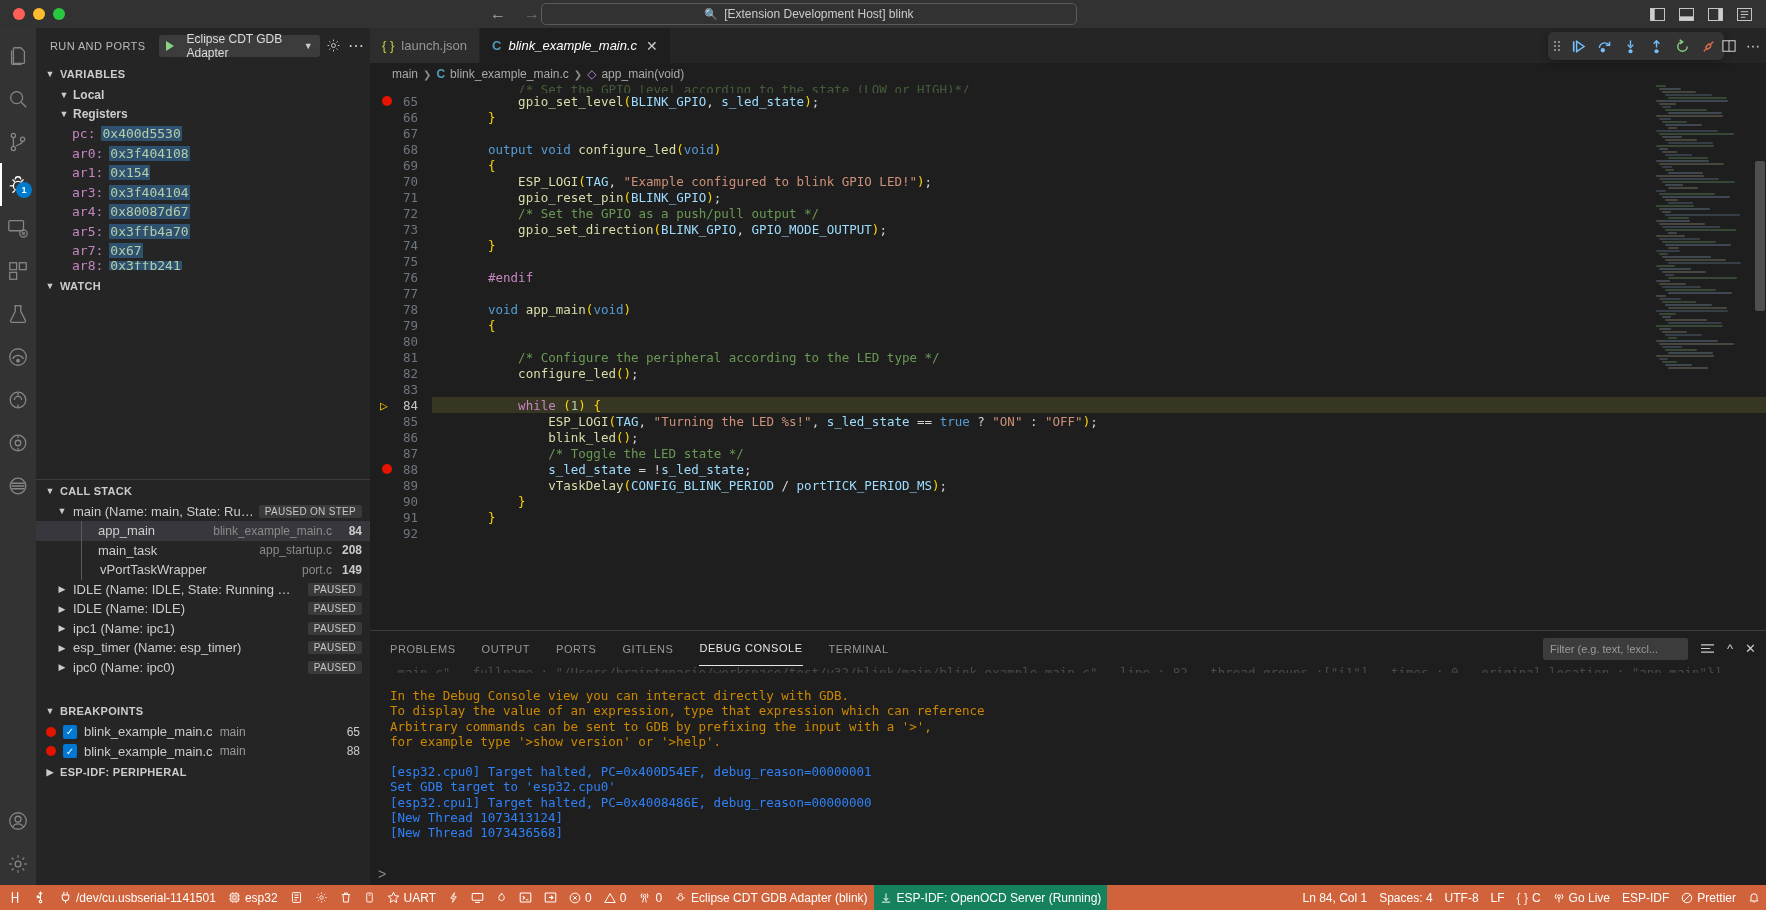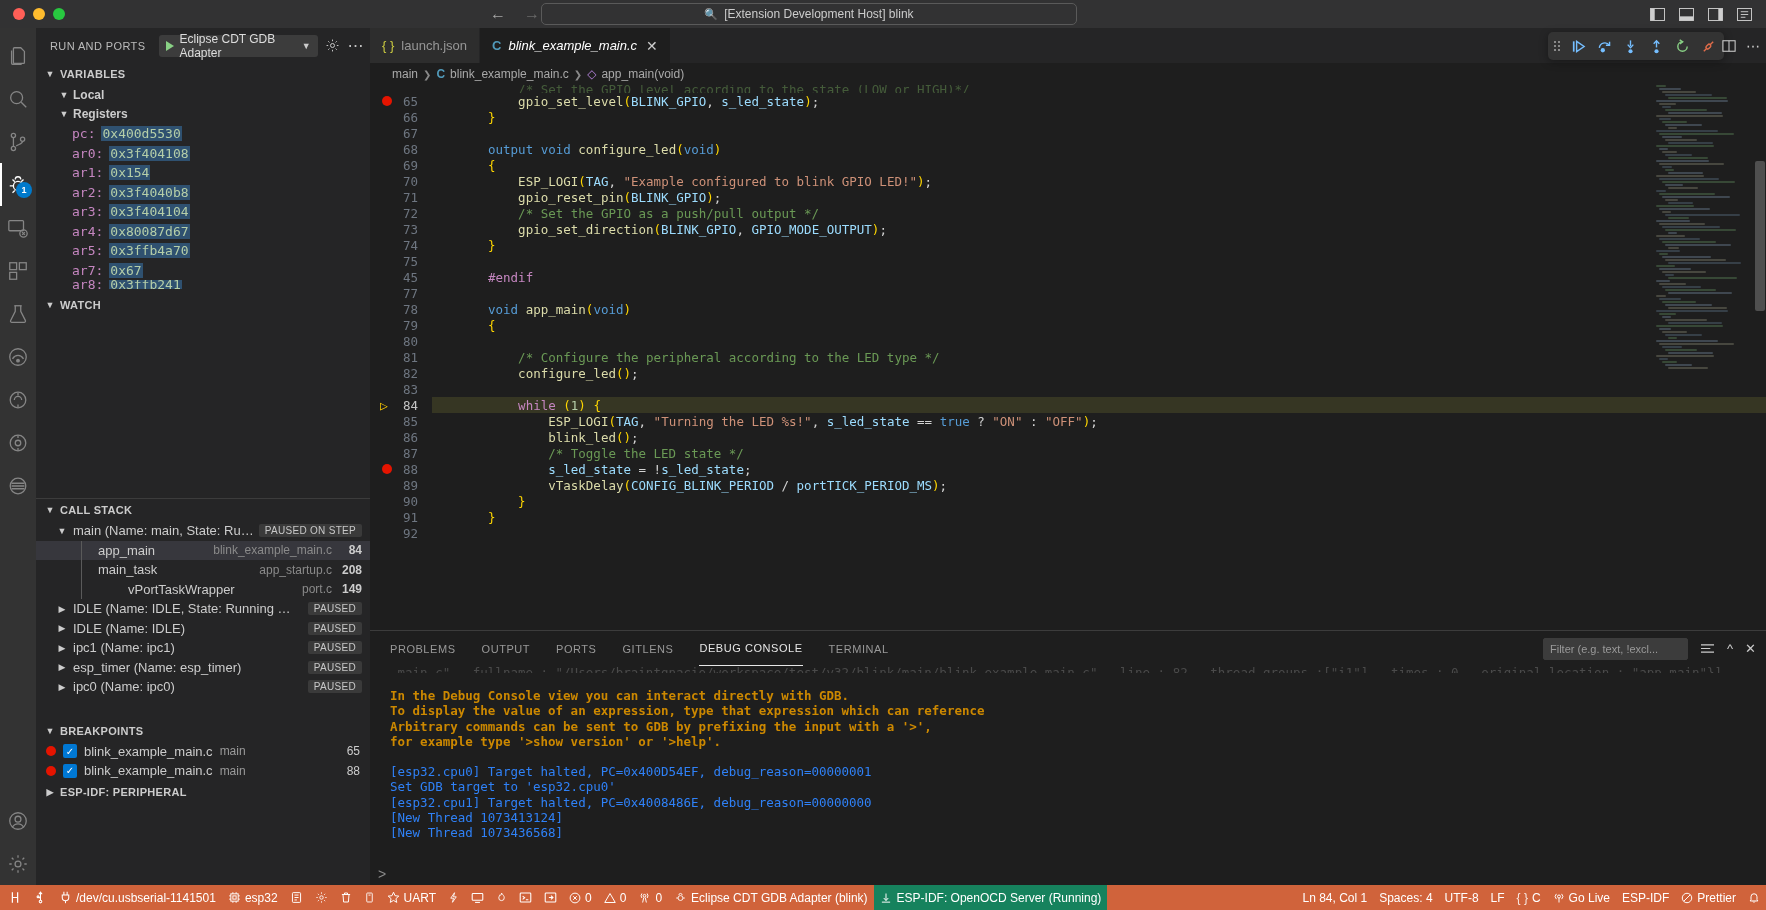--- a/index.html
+++ b/index.html
@@ -50,21 +50,21 @@
     position: absolute; right: 4px; bottom: 8px; min-width: 16px; height: 16px;
     background: #007acc; color: #fff; border-radius: 8px; font-size: 9px;
     display: flex; align-items: center; justify-content: center; padding: 0 4px; font-weight: bold;
   }
 
   
   .sidebar { width: 334px; background: #252526; display: flex; flex-direction: column; flex: 0 0 334px; overflow: hidden; }
   .sb-header { height: 35px; display: flex; align-items: center; padding: 0 6px 0 14px; gap: 6px; flex:0 0 35px;}
   .sb-title { font-size: 11px; letter-spacing: .4px; color: #bbbbbb; font-weight: 400; white-space: nowrap; }
   .cfg-picker {
-    display: flex; align-items: center; gap: 5px; background: #3c3c3c; border-radius: 3px;
+    display: flex; align-items: center; gap: 12px; background: #3c3c3c; border-radius: 3px;
     height: 22px; padding: 0 7px; margin-left: 8px; font-size: 12px; color: #dcdcdc; max-width: 170px;
   }
   .play-tri { width: 0; height: 0; border-left: 8px solid #89d185; border-top: 5px solid transparent; border-bottom: 5px solid transparent; }
   .chev { font-size: 9px; color: #cccccc; }
   .sb-ic { color: #c5c5c5; display: flex; align-items: center; justify-content: center; width: 20px; height: 20px; }
 
   .section-head {
     height: 22px; display: flex; align-items: center; gap: 4px; padding-left: 8px;
     font-size: 11px; font-weight: bold; color: #cccccc; letter-spacing: .3px; flex: 0 0 22px;
   }
@@ -155,21 +155,21 @@
   .panel-tabs { height: 35px; flex: 0 0 35px; display: flex; align-items: center; padding-left: 20px; gap: 26px; position: relative; }
   .ptab { font-size: 11px; letter-spacing: .55px; color: #999999; height: 35px; display: flex; align-items: center; }
   .ptab.active { color: #e7e7e7; border-bottom: 1px solid #e7e7e7; }
   .panel-right { position: absolute; right: 10px; display: flex; align-items: center; gap: 12px; }
   .filterbox { width: 145px; height: 22px; background: #3c3c3c; border: 1px solid #3c3c3c; border-radius: 2px;
                display: flex; align-items: center; padding: 0 6px; font-size: 11px; color: #9a9a9a; }
   .panel-right .pi { color: #cccccc; font-size: 13px; display: flex; align-items: center; }
   .console { flex: 1; overflow: hidden; padding-left: 20px; padding-top: 1px; }
   .cs-ln { height: 15.2px; font-family: "DejaVu Sans Mono", monospace; font-size: 12.5px; white-space: pre; }
   .c-gray { color: #4a4a4a; }
-  .c-orange { color: #cc8800; font-weight: bold; }
+  .c-orange { color: #cc8800; }
   .c-blue { color: #2f81f7; }
   .panel-input { height: 22px; display: flex; align-items: center; padding-left: 8px; flex: 0 0 22px; }
   .pi-chev { color: #8a8a8a; font-size: 14px; }
 
   
   .statusbar {
     height: 25px; flex: 0 0 25px; background: #d0633b; display: flex; align-items: center;
     font-size: 12px; color: #ffffff; white-space: nowrap; overflow: hidden;
   }
   .sbi { display: flex; align-items: center; gap: 4px; padding: 0 6px; height: 25px; }
@@ -350,24 +350,20 @@
           </div>
         <div class="row">
             <span class="ind2 vname">ar0:</span>
             <span class="vval" style="margin-left:6px">0x3f404108</span>
           </div>
         <div class="row">
             <span class="ind2 vname">ar1:</span>
             <span class="vval" style="margin-left:6px">0x154</span>
           </div>
         <div class="row">
-            <span class="ind2 vname">ar2:</span>
-            <span class="vval" style="margin-left:6px">0x3f4040b8</span>
-          </div>
-        <div class="row">
             <span class="ind2 vname">ar3:</span>
             <span class="vval" style="margin-left:6px">0x3f404104</span>
           </div>
         <div class="row">
             <span class="ind2 vname">ar4:</span>
             <span class="vval" style="margin-left:6px">0x80087d67</span>
           </div>
         <div class="row">
             <span class="ind2 vname">ar5:</span>
             <span class="vval" style="margin-left:6px">0x3ffb4a70</span>
@@ -401,21 +397,21 @@
         <div class="cs-row sel stack-line" style="padding-left:62px">
           <span class="cs-label">app_main</span>
           <span class="cs-sub">blink_example_main.c</span>
           <span class="cs-num">84</span>
         </div>
         <div class="cs-row stack-line" style="padding-left:62px">
           <span class="cs-label">main_task</span>
           <span class="cs-sub">app_startup.c</span>
           <span class="cs-num">208</span>
         </div>
-        <div class="cs-row stack-line" style="padding-left:92px">
+        <div class="cs-row stack-line" style="padding-left:64px">
           <span class="cs-label">vPortTaskWrapper</span>
           <span class="cs-sub">port.c</span>
           <span class="cs-num">149</span>
         </div>
         <div class="cs-row" style="padding-left:20px;gap:5px">
           <span class="tw">▶</span>
           <span class="cs-label">IDLE (Name: IDLE, State: Running @CPU1)</span>
           <span class="pill">PAUSED</span>
         </div>
         <div class="cs-row" style="padding-left:20px;gap:5px">
@@ -577,21 +573,21 @@
             <div class="gl">
               <span>73</span>
             </div>
             <div class="gl">
               <span>74</span>
             </div>
             <div class="gl">
               <span>75</span>
             </div>
             <div class="gl">
-              <span>45</span>
+              <span>76</span>
             </div>
             <div class="gl">
               <span>77</span>
             </div>
             <div class="gl">
               <span>78</span>
             </div>
             <div class="gl">
               <span>79</span>
             </div>

